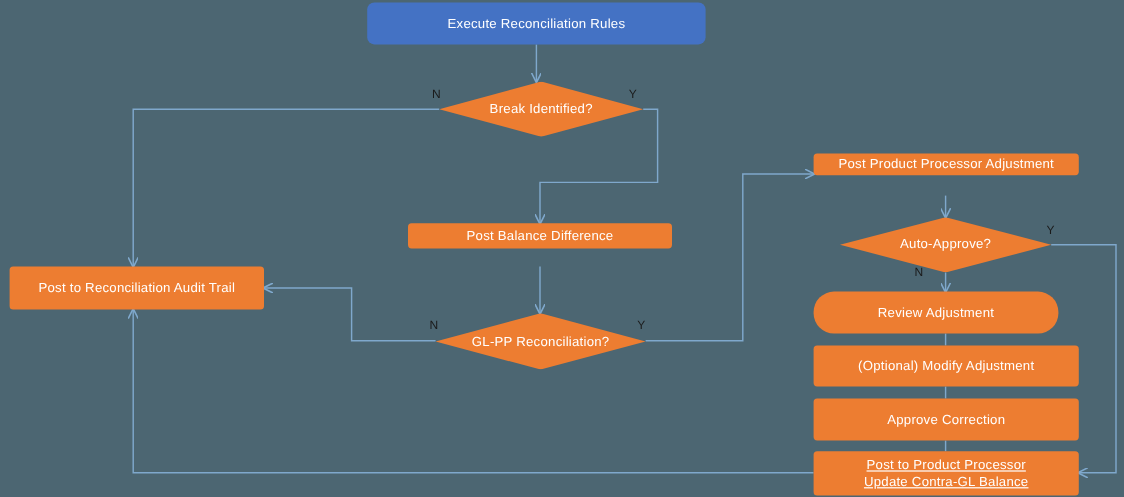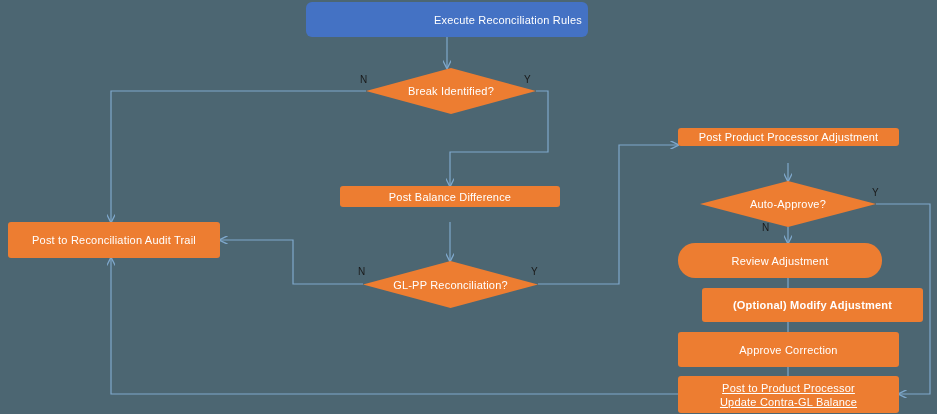--- a/index.html
+++ b/index.html
@@ -103,21 +103,21 @@
       <path d="M 788 278 L 788 288"></path>
 
       <path d="M 788 322 L 788 332"></path>
 
       <path d="M 788 367 L 788 376"></path>
 
       <path d="M 678 394 L 111 394 L 111 258" marker-end="url(#arrow)"></path>
     </g>
   </svg>
 
-  <div class="node start" style="left:306px; top:2px; width:282px; height:35px;justify-content:flex-end;">
+  <div class="node start" style="left:306px; top:2px; width:282px; height:35px;">
     <span class="nodelabel">Execute Reconciliation Rules</span>
   </div>
 
   <div class="node decision" style="left:366px; top:68px; width:170px; height:46px;">
     <span class="diamond-shape"></span>
     <span class="diamond-label">Break Identified?</span>
   </div>
 
   <div class="node process" style="left:340px; top:186px; width:220px; height:21px;">
     <span class="nodelabel">Post Balance Difference</span>
@@ -138,21 +138,21 @@
 
   <div class="node decision" style="left:700px; top:181px; width:176px; height:46px;">
     <span class="diamond-shape"></span>
     <span class="diamond-label">Auto-Approve?</span>
   </div>
 
   <div class="node process" style="left:678px; top:243px; width:204px; height:35px;border-radius:17px;">
     <span class="nodelabel">Review Adjustment</span>
   </div>
 
-  <div class="node process" style="left:702px; top:288px; width:221px; height:34px;font-weight:bold;">
+  <div class="node process" style="left:678px; top:288px; width:221px; height:34px;">
     <span class="nodelabel">(Optional) Modify Adjustment</span>
   </div>
 
   <div class="node process" style="left:678px; top:332px; width:221px; height:35px;">
     <span class="nodelabel">Approve Correction</span>
   </div>
 
   <div class="node process" style="left:678px; top:376px; width:221px; height:37px;text-decoration:underline;">
     <span class="nodelabel">Post to Product Processor
 Update Contra-GL Balance</span>

